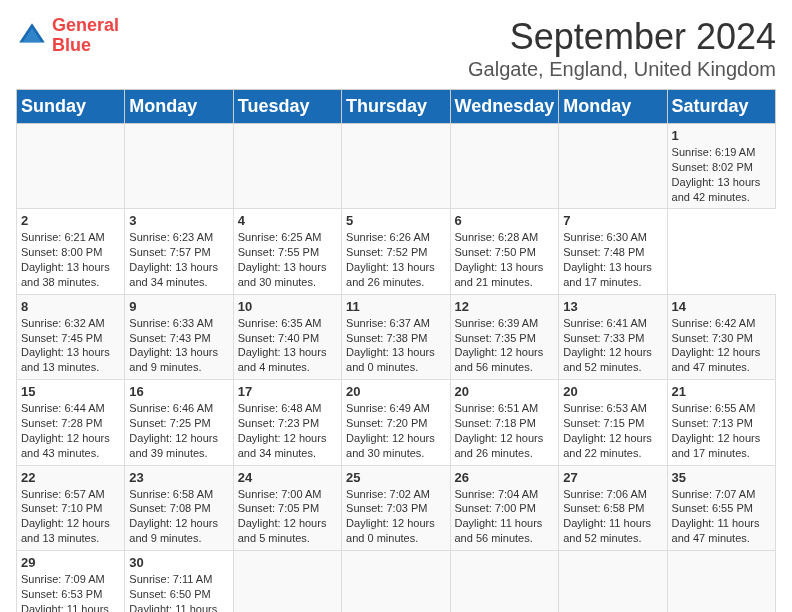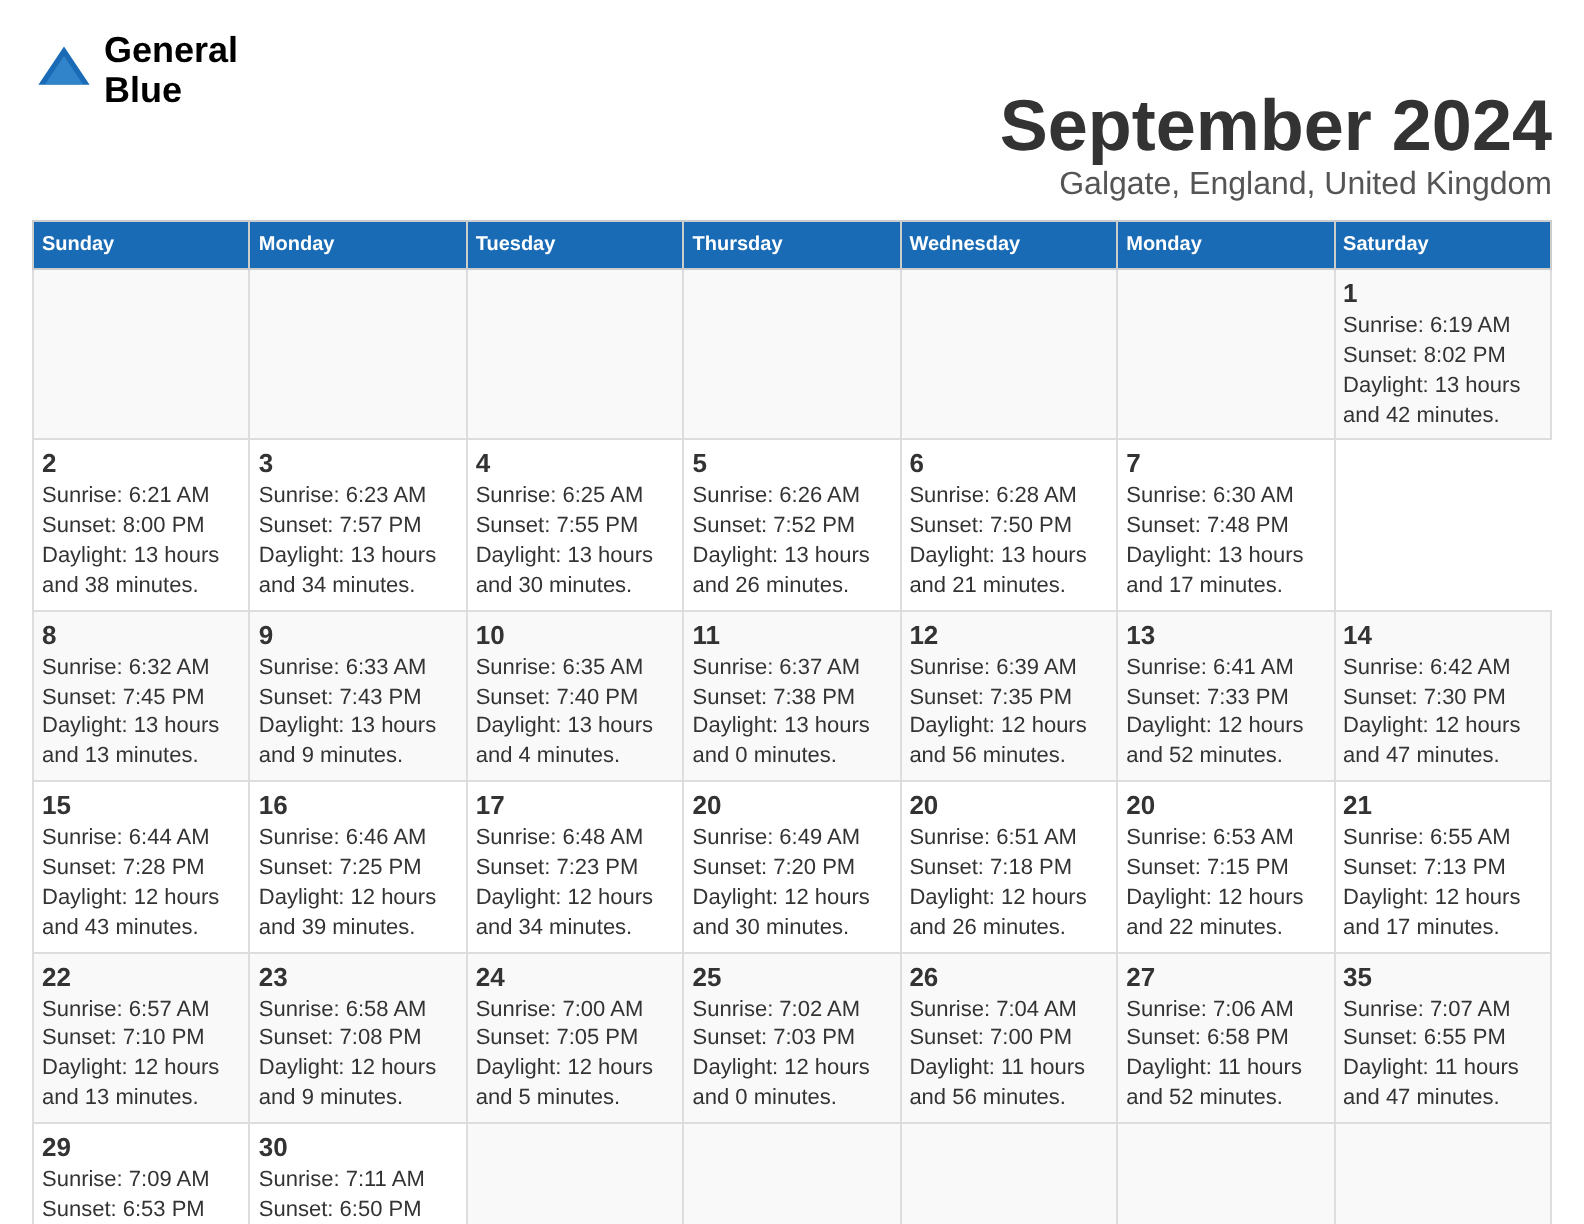--- a/index.html
+++ b/index.html
@@ -21,50 +21,49 @@
       align-items: center;
       gap: 4px;
     }
     .logo-text {
       font-size: 18px;
       font-weight: bold;
       color: #333;
       line-height: 1.1;
     }
     .logo-text span {
-      color: #000000;
+      color: #ef4444;
     }
     .logo-icon {
       width: 32px;
       height: 32px;
     }
     .title-block {
       text-align: right;
     }
     .month-title {
       font-size: 36px;
-      font-weight: bold;
+      font-weight: normal;
       color: #333;
-      margin-top: 26px;
     }
     .location {
-      font-size: 16px;
+      font-size: 20px;
       color: #555;
     }
     .calendar {
       width: 100%;
       border-collapse: collapse;
       font-size: 11px;
     }
     .calendar th {
       background: #1a6bb5;
       color: #fff;
       padding: 6px 4px;
       text-align: left;
-      font-size: 10px;
+      font-size: 18px;
       font-weight: bold;
       border: 1px solid #ccc;
     }
     .calendar td {
       vertical-align: top;
       padding: 4px;
       border: 1px solid #ddd;
       width: calc(100% / 7);
       min-height: 80px;
       background: #fff;

